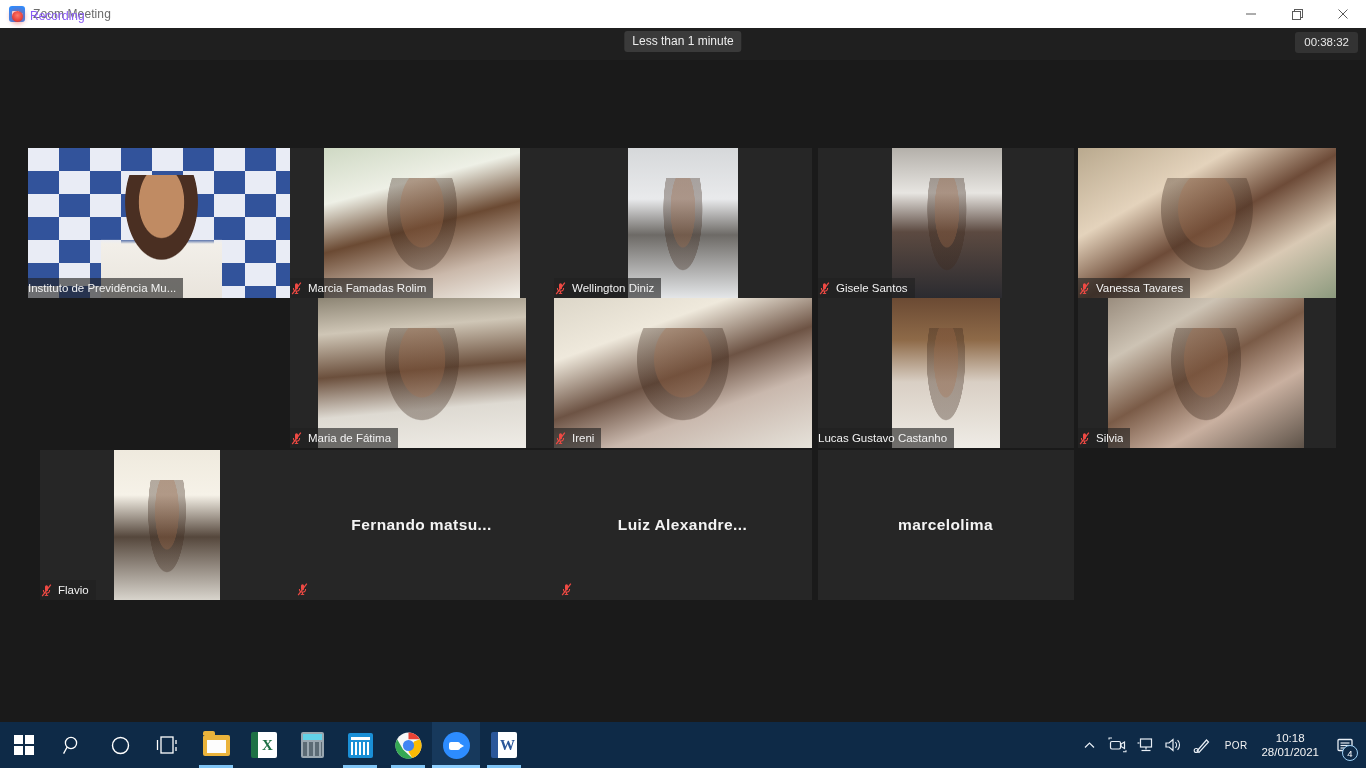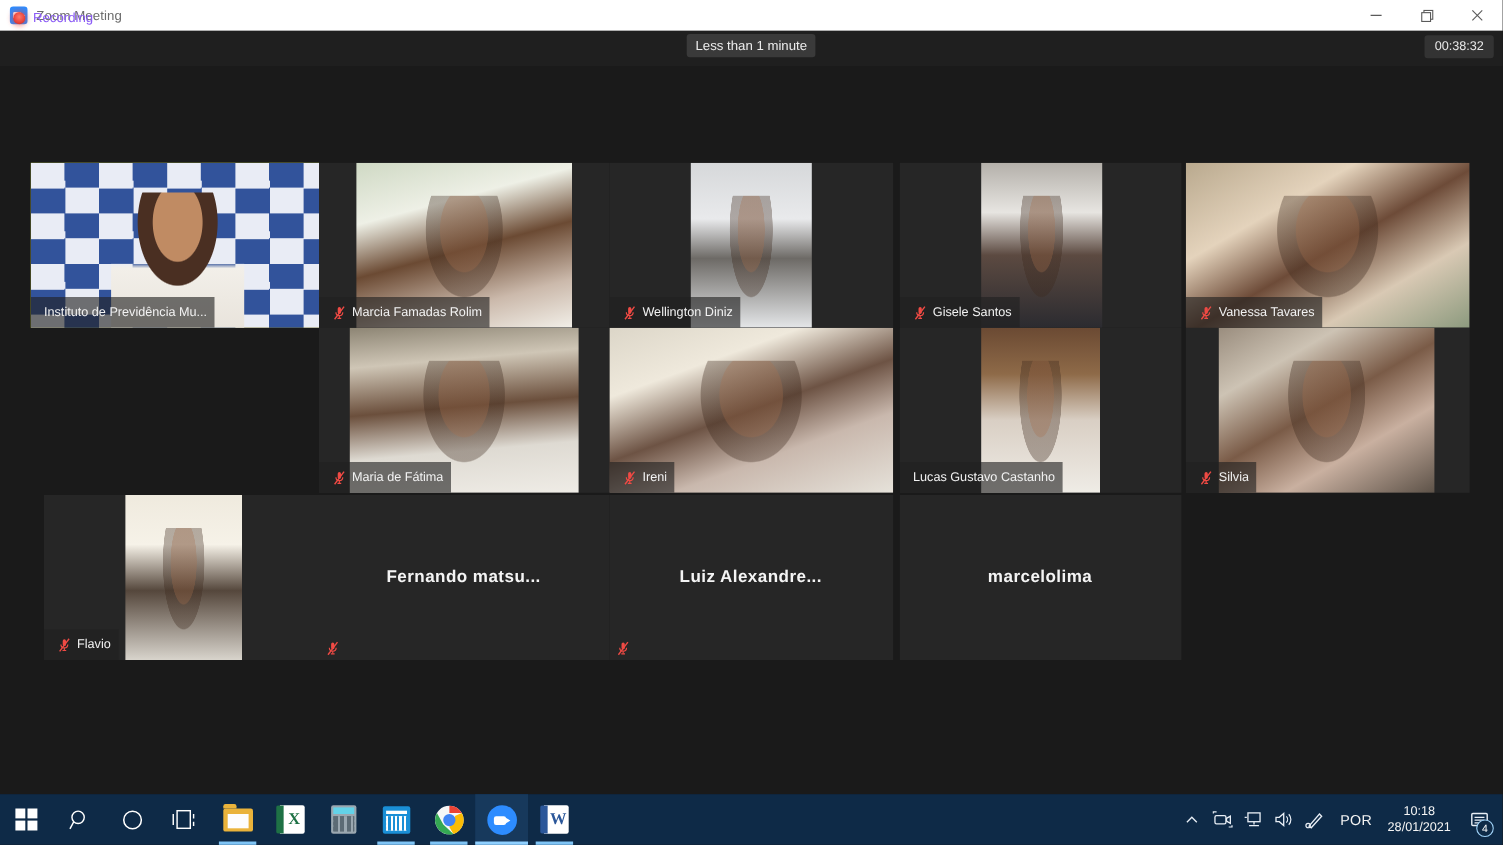--- a/index.html
+++ b/index.html
@@ -82,23 +82,23 @@
     position: absolute;
     background: #262626;
     overflow: hidden;
   }
   .tile.speaking { outline: 3px solid #d9e021; outline-offset: -3px; }
   .tile .vid {
     position: absolute; top: 0; bottom: 0;
     background-repeat: no-repeat; background-size: cover;
   }
   .namebar {
-    position: absolute; left: 0; bottom: 0; height: 28px;
+    position: absolute; left: 0; bottom: 0; height: 20px;
     display: flex; align-items: center; gap: 5px;
-    padding: 0 7px 0 12px;
+    padding: 0 7px 0 0;
     background: rgba(32,32,32,.62);
     max-width: 100%;
     justify-content: center;
   }
   .namebar .nm {
     font-size: 11.5px; color: #f2f2f2; white-space: nowrap;
     overflow: hidden; text-overflow: ellipsis;
   }
   .mutebox {
     width: 13px; height: 14px; flex: 0 0 auto;
@@ -142,21 +142,21 @@
   }
   #tray {
     margin-left: auto; display: flex; align-items: center;
     gap: 0px; padding-right: 4px;
   }
   .trayicon {
     width: 28px; height: 46px;
     display: flex; align-items: center; justify-content: center;
   }
   #lang {
-    font-size: 13px; color: #f2f2f2;
+    font-size: 10px; color: #f2f2f2;
     padding: 0 11px 0 9px; letter-spacing: .3px;
   }
   #clock {
     color: #f4f4f4; font-size: 11.5px; line-height: 14px;
     text-align: center; padding: 0 9px 0 3px;
   }
   #notif {
     width: 34px; height: 46px; position: relative;
     display: flex; align-items: center; justify-content: center;
   }

